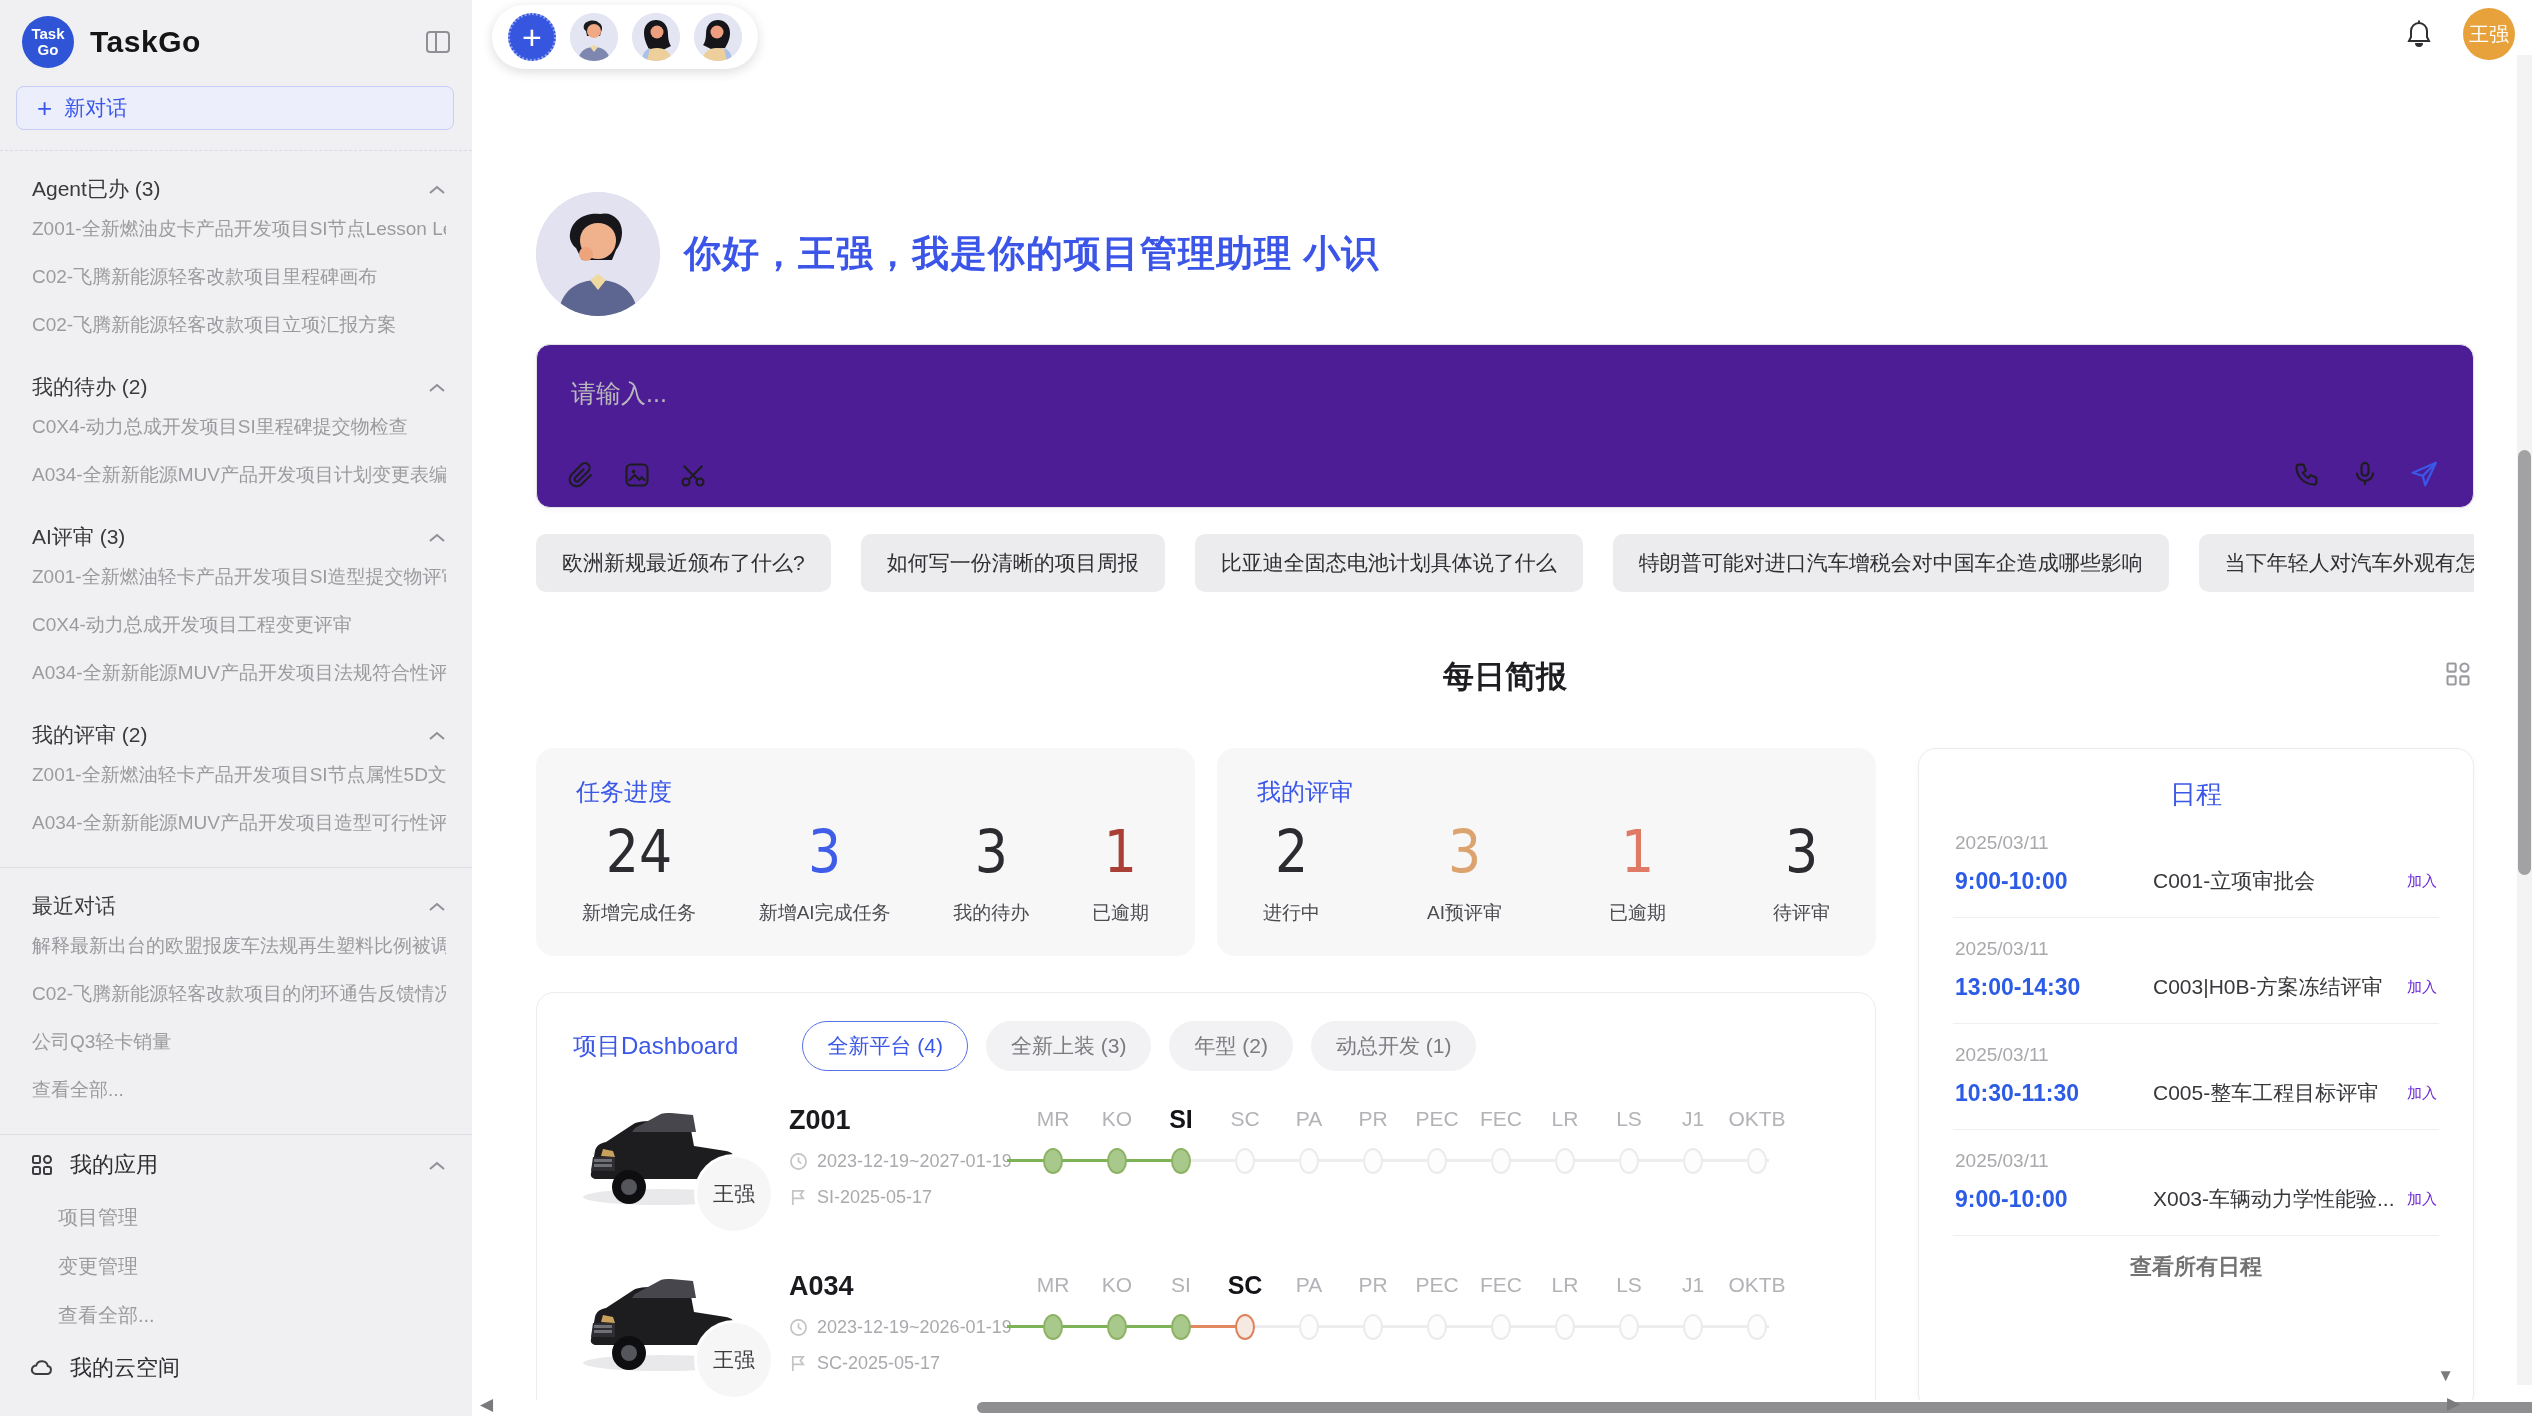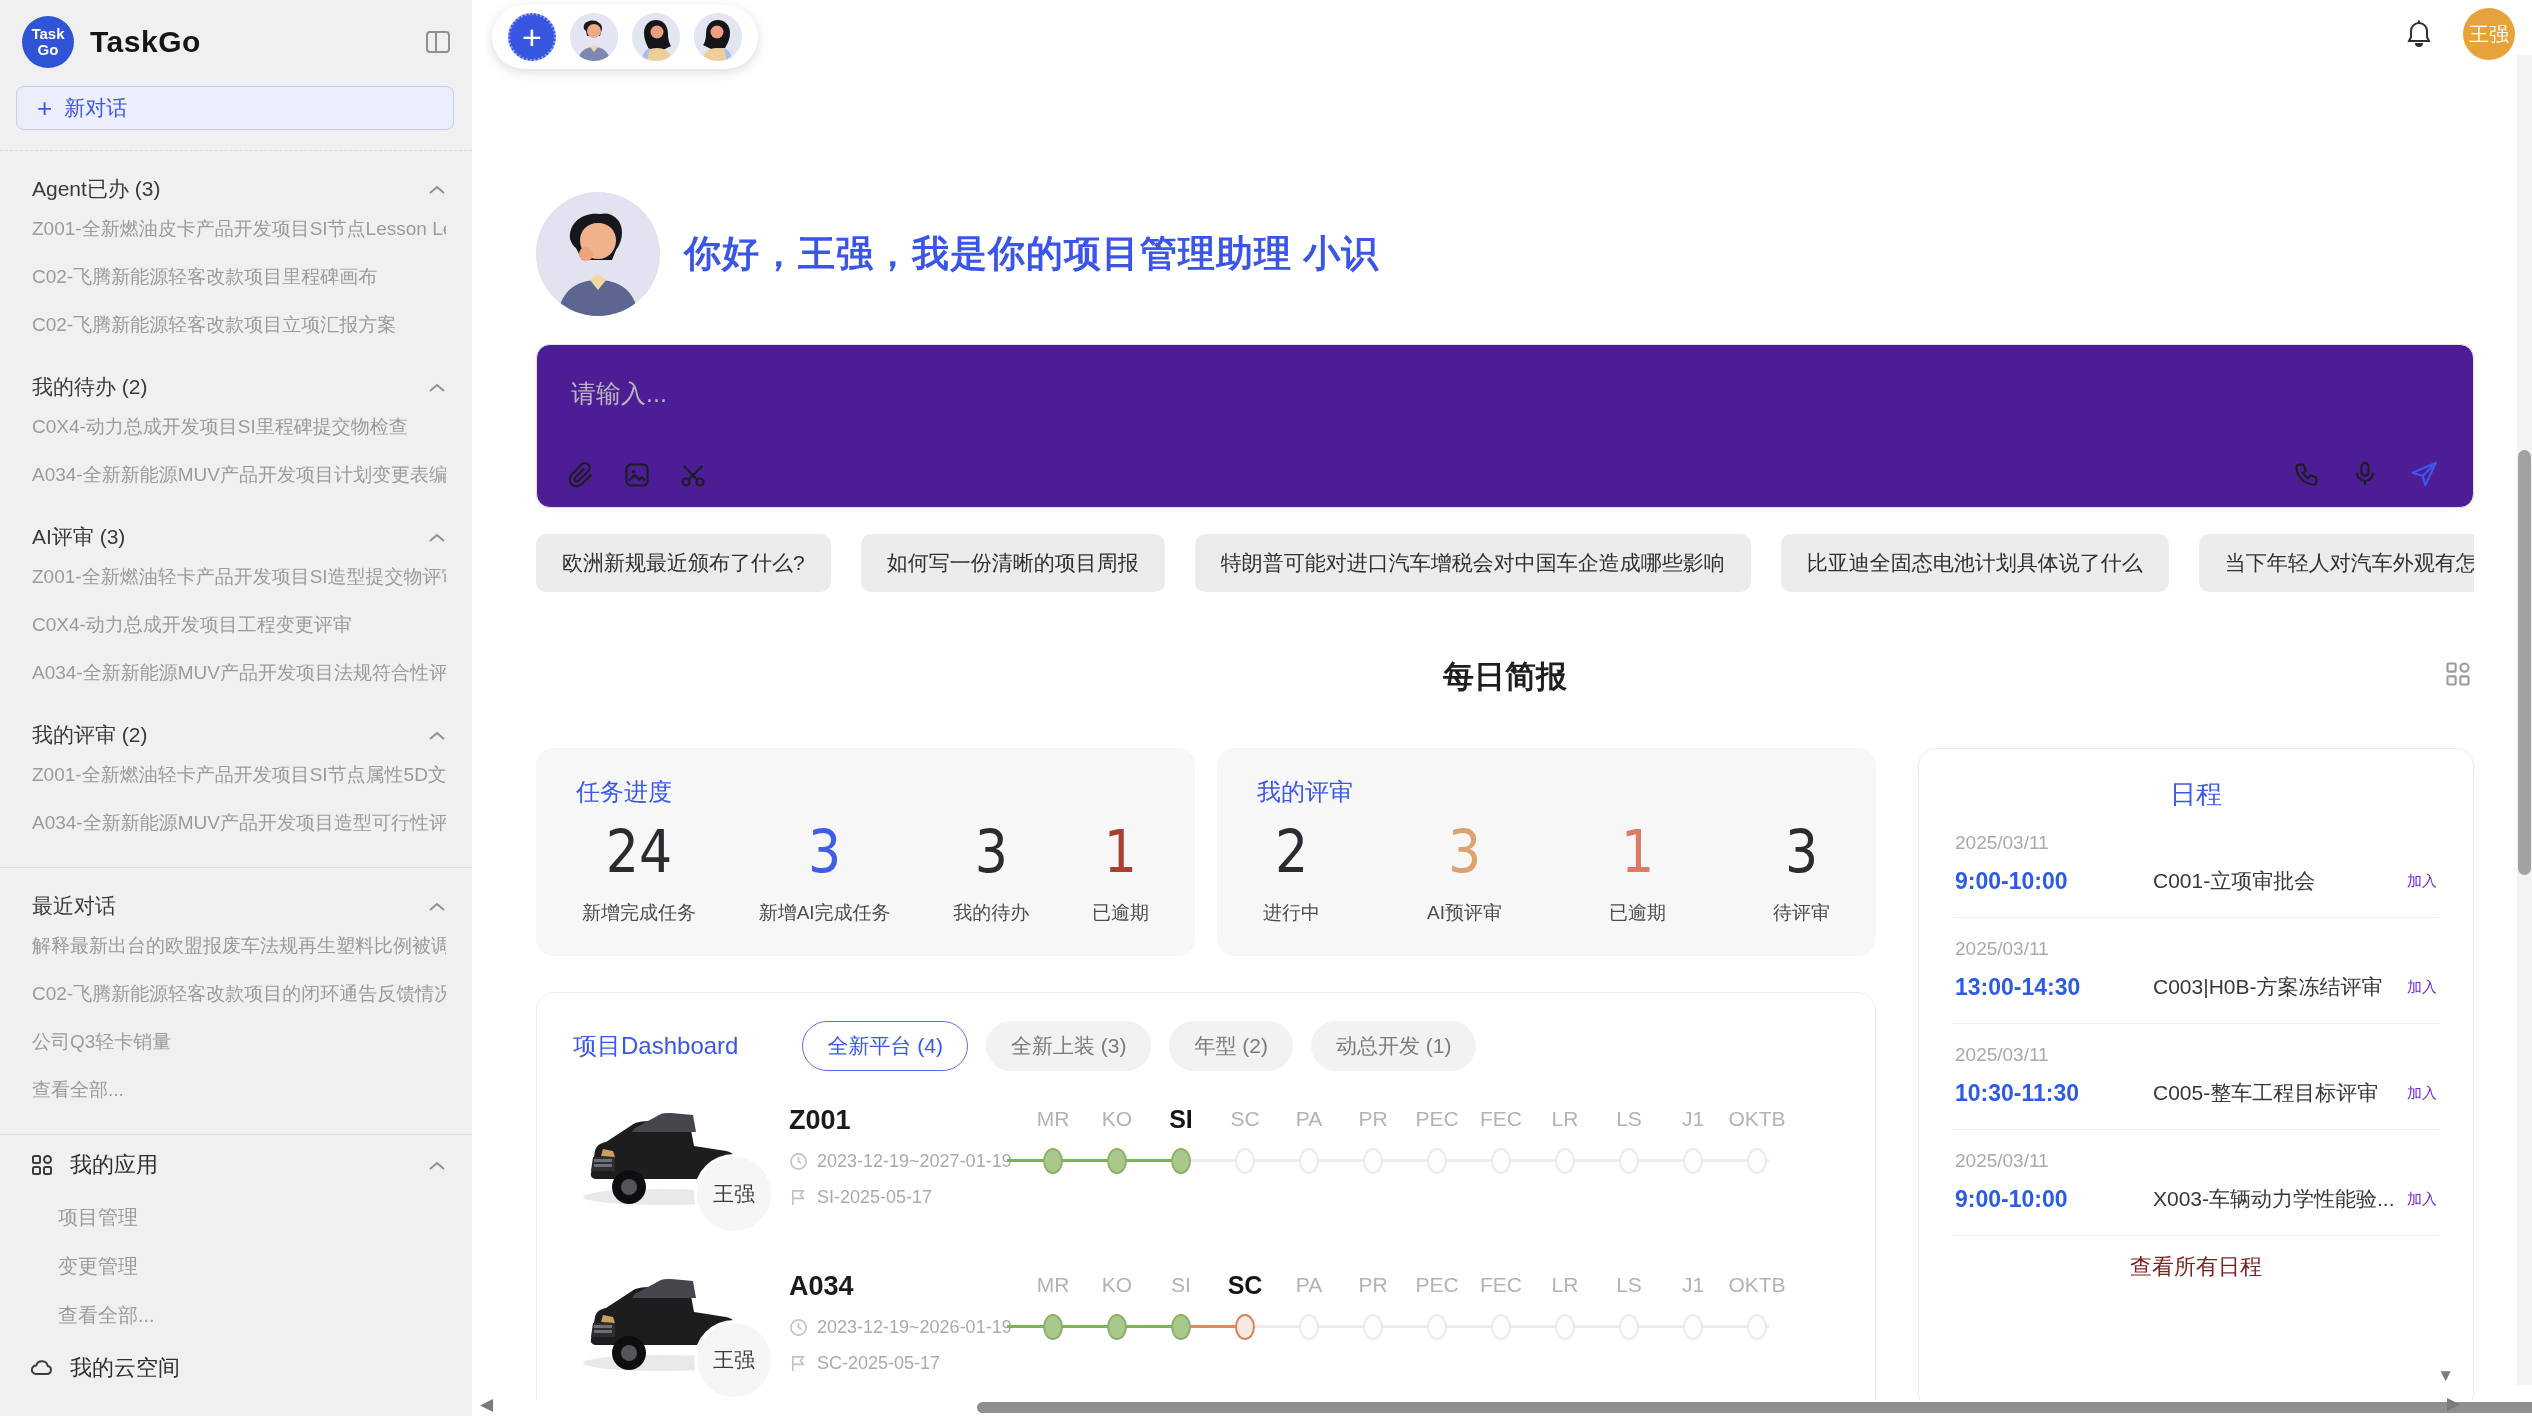--- a/index.html
+++ b/index.html
@@ -115,21 +115,21 @@
   .sched-card{border:1px solid #ececef;border-radius:18px;background:#fff;
     box-shadow:0 2px 10px rgba(0,0,0,.03);padding:28px 34px 30px;height:663px;overflow:hidden;}
   .sched-title{text-align:center;font-size:26px;color:#3a57e8;}
   .sched-item{padding:20px 2px 22px;border-bottom:1px solid #f0f0f2;}
   .sched-item:last-of-type{border-bottom:none;}
   .sched-date{font-size:19px;color:#a9a9ad;}
   .sched-line{display:flex;align-items:center;margin-top:13px;}
   .sched-time{font-size:23px;color:#2c5be6;font-weight:600;width:168px;flex-shrink:0;}
   .sched-name{font-size:21px;color:#38383c;flex:1;margin-left:30px;white-space:nowrap;overflow:hidden;}
   .join-link{font-size:15px;color:#6d28d9;cursor:pointer;margin-left:8px;}
-  .sched-viewall{text-align:center;margin-top:16px;font-size:22px;color:#7f1d1d;cursor:pointer;}
+  .sched-viewall{text-align:center;margin-top:16px;font-size:22px;color:#737373;cursor:pointer;font-weight:bold;}
 
   .news-card{margin-top:32px;border:1px solid #ececef;border-radius:18px;background:#fff;
     box-shadow:0 2px 10px rgba(0,0,0,.03);padding:24px 28px;display:flex;gap:24px;height:150px;overflow:hidden;}
   .news-img{width:156px;height:120px;border-radius:12px;overflow:hidden;flex-shrink:0;background:#7d8287;}
   .news-body{min-width:0;}
   .news-title{font-size:26px;font-weight:700;color:#1d1d21;margin-top:4px;}
 
   
   .vtrack{position:absolute;right:0;top:55px;width:15px;height:1330px;background:#f3f3f4;z-index:9;}
   .vthumb{position:absolute;right:1px;top:395px;width:13px;height:425px;background:#a2a2a4;border-radius:7px;cursor:pointer;}
@@ -362,22 +362,22 @@
               <path d="M21.5 3L3 11l8 2.5L13 21z"></path>
                 <line x1="21.5" y1="3" x2="11" y2="13.5"></line>
             </svg>
           </span>
         </div>
       </div>
 
       <div class="chips">
         <div class="chip">欧洲新规最近颁布了什么?</div>
         <div class="chip">如何写一份清晰的项目周报</div>
+        <div class="chip">比亚迪全固态电池计划具体说了什么</div>
         <div class="chip">特朗普可能对进口汽车增税会对中国车企造成哪些影响</div>
-        <div class="chip">比亚迪全固态电池计划具体说了什么</div>
         <div class="chip">当下年轻人对汽车外观有怎样的喜好趋势</div>
       </div>
 
       <div class="daily-row">
         <span class="daily-title">每日简报</span>
         <span class="daily-grid-btn">
           <svg width="28" height="28" viewBox="0 0 24 24" fill="none" stroke="currentColor" stroke-width="1.8">
             <rect x="3" y="3" width="7" height="7" rx="1"></rect>
               <circle cx="17.5" cy="6.5" r="3.5"></circle>
             <rect x="3" y="14" width="7" height="7" rx="1"></rect>

